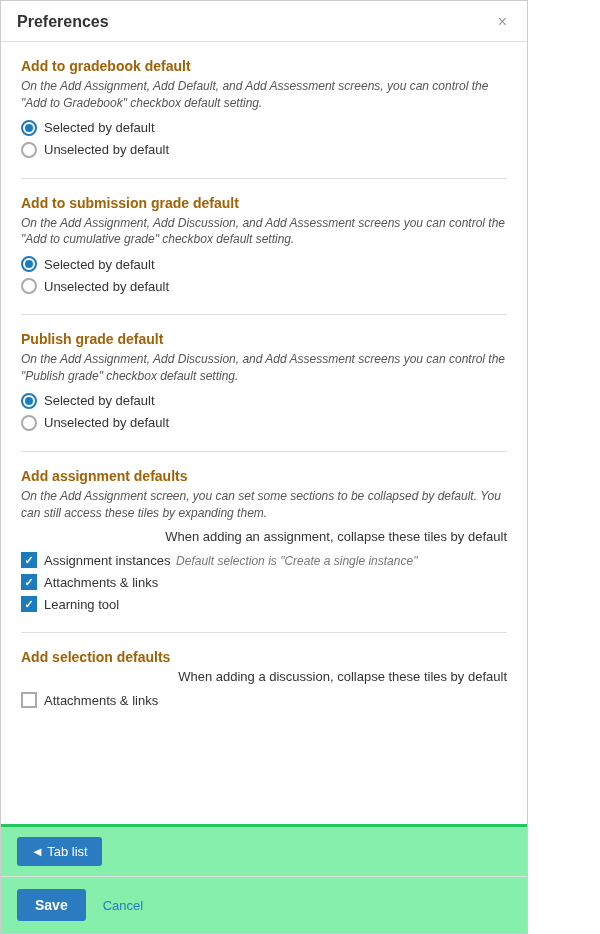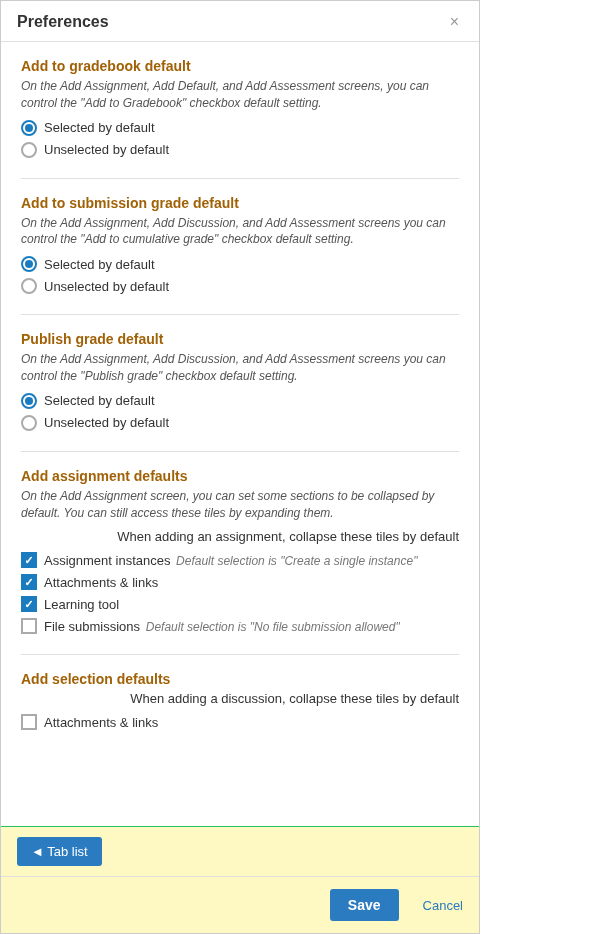--- a/index.html
+++ b/index.html
@@ -6,21 +6,21 @@
     body {
       font-family: Arial, sans-serif;
       font-size: 13px;
       background: #fff;
       width: 600px;
       min-height: 934px;
       display: flex;
       flex-direction: column;
     }
     .dialog {
-      width: 480px;
+      width: 528px;
       min-height: 934px;
       background: #fff;
       display: flex;
       flex-direction: column;
       border: 1px solid #ccc;
     }
     .dialog-header {
       display: flex;
       align-items: center;
       justify-content: space-between;
@@ -150,22 +150,22 @@
       color: #333;
       margin-bottom: 8px;
       text-align: right;
     }
     .divider {
       border: none;
       border-top: 1px solid #e0e0e0;
       margin: 4px 0 16px 0;
     }
     .dialog-footer-area {
-      border-top: 1px solid #22c55e;
-      background: #fef9c3;
+      border-top: 3px solid #22c55e;
+      background: #86efac;
     }
     .tab-list-row {
       padding: 10px 16px;
       border-bottom: 1px solid #e0e0e0;
     }
     .tab-list-btn {
       background: #2a7bbf;
       color: #fff;
       border: none;
       padding: 7px 14px;
@@ -173,22 +173,21 @@
       cursor: pointer;
       border-radius: 3px;
       display: inline-flex;
       align-items: center;
       gap: 5px;
     }
     .footer-actions {
       padding: 12px 16px;
       display: flex;
       align-items: center;
-      gap: 24px;
-      justify-content: flex-end;
+      gap: 17px;
     }
     .save-btn {
       background: #2a7bbf;
       color: #fff;
       border: none;
       padding: 8px 18px;
       font-size: 14px;
       cursor: pointer;
       border-radius: 3px;
       font-weight: bold;
@@ -275,27 +274,20 @@
         <label for="ai_1">
           <span class="checkbox-label">Attachments &amp; links</span>
         </label>
       </div>
       <div class="checkbox-option">
         <input type="checkbox" id="ai_2" checked="" style="">
         <label for="ai_2">
           <span class="checkbox-label">Learning tool</span>
         </label>
       </div>
-      <div class="checkbox-option">
-        <input type="checkbox" id="ai_3" style="">
-        <label for="ai_3">
-          <span class="checkbox-label">File submissions</span>
-          <span class="checkbox-hint">  Default selection is "No file submission allowed"</span>
-        </label>
-      </div>
     </div>
 
     <hr class="divider">
 
     <div class="section">
       <div class="section-title">Add selection defaults</div>
       <div class="collapse-label">When adding a discussion, collapse these tiles by default</div>
 
       <div class="checkbox-option">
         <input type="checkbox" id="di_0" style="">

